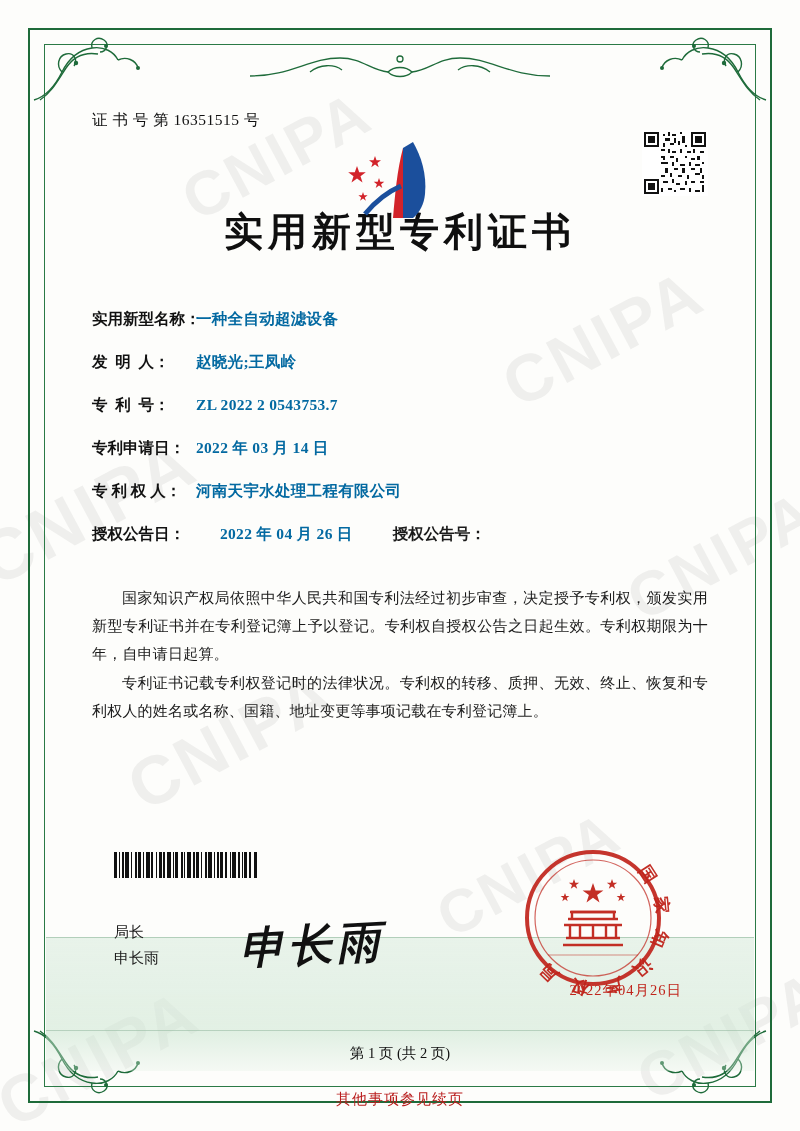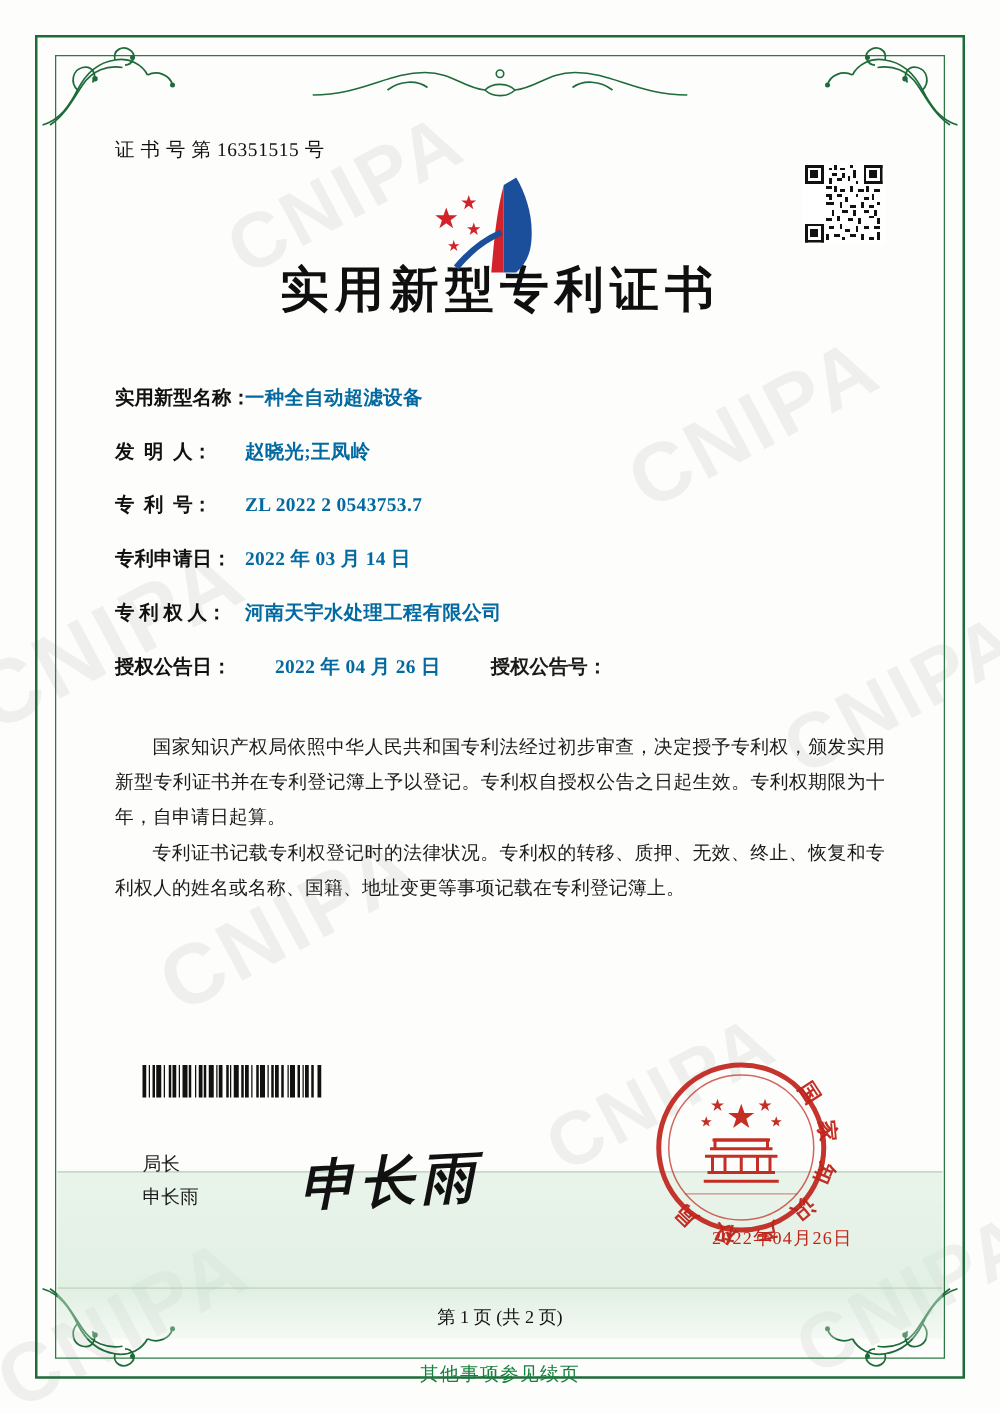--- a/index.html
+++ b/index.html
@@ -246,21 +246,21 @@
     text-align: center;
     font-size: 14.5px;
     color: #111;
   }
   .footer-note {
     position: absolute;
     left: 0; right: 0;
     bottom: 22px;
     text-align: center;
     font-size: 15px;
-    color: #15803d;
+    color: #b91c1c;
     letter-spacing: 1px;
   }
 </style>
 </head>
 <body>
 
 <div class="page">
 
   <div class="watermarks">
     <div class="wm" style="left:-30px;  top:470px;  font-size:72px;">CNIPA</div>

